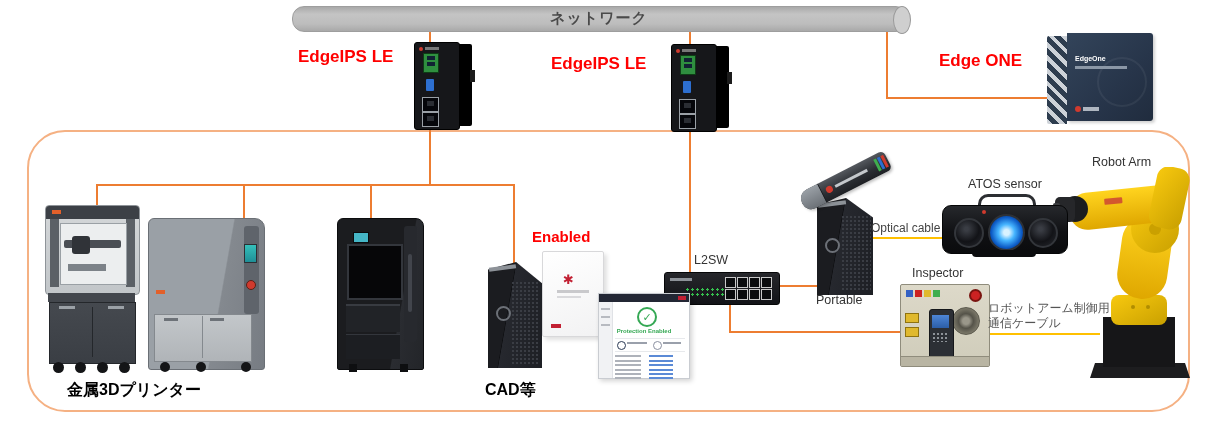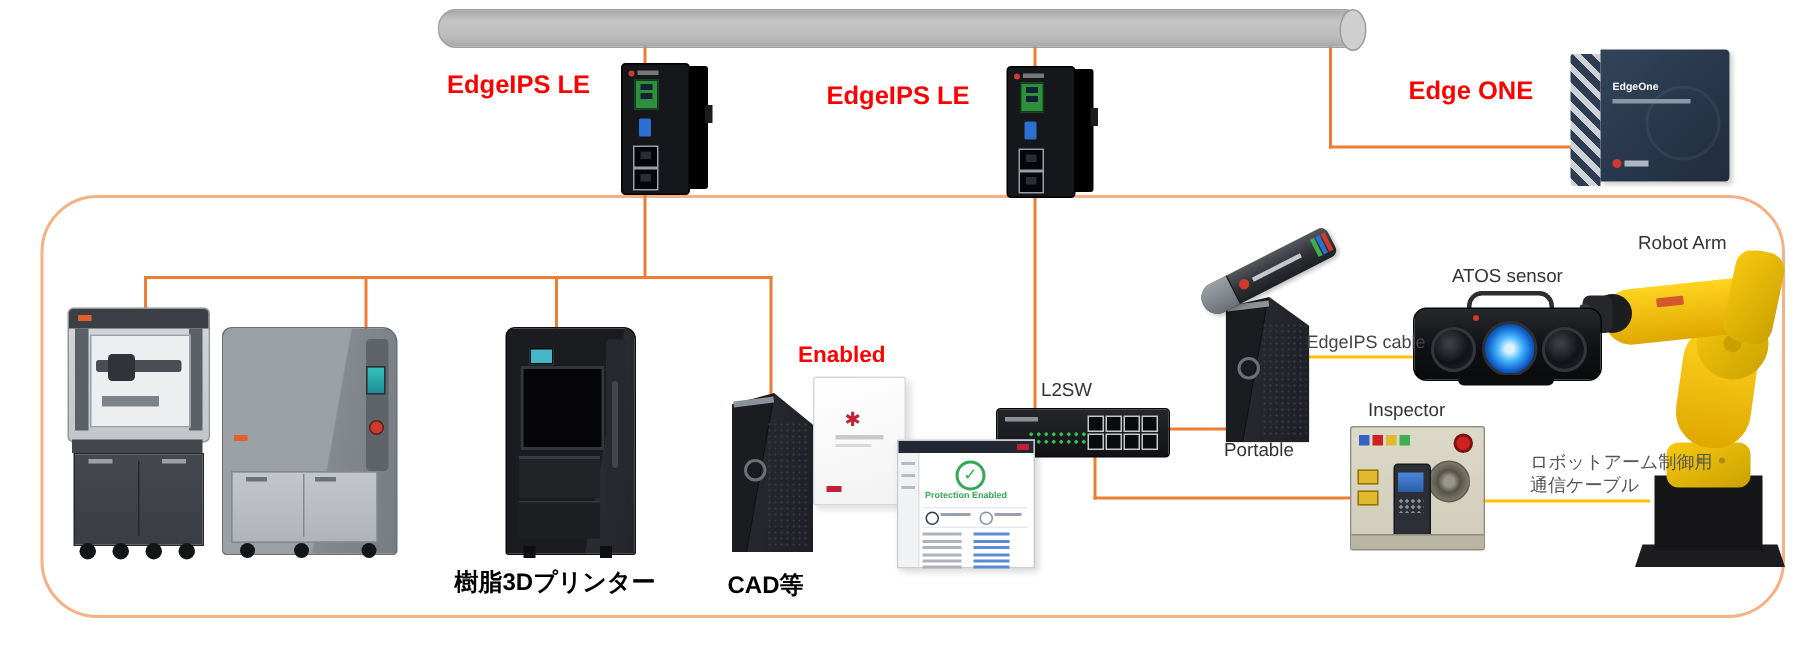--- a/index.html
+++ b/index.html
@@ -212,20 +212,21 @@
   <div class="abs oline" style="left:886px;top:97px;width:163px;height:2px;"></div>
   <div class="abs oline" style="left:778px;top:285px;width:42px;height:2px;"></div>
   <div class="abs oline" style="left:729px;top:303px;width:2px;height:30px;"></div>
   <div class="abs oline" style="left:729px;top:331px;width:171px;height:2px;"></div>
 
   <div class="abs yline" style="left:864px;top:237px;width:80px;height:2px;"></div>
   <div class="abs yline" style="left:986px;top:333px;width:114px;height:2px;"></div>
 
   <div class="abs net-bar"></div>
   <div class="abs net-cap"></div>
+  <div class="abs net-label">ネットワーク</div>
 
   <div class="abs red-label" style="left:298px;top:47px;">EdgeIPS LE</div>
   <div class="abs ips" style="left:414px;top:42px;">
     <div class="side"></div>
       <div class="tab"></div>
     <div class="front">
       <div class="led"></div>
         <div class="ledtxt"></div>
       <div class="term">
           <i></i>
@@ -303,33 +304,33 @@
       <div class="scr"></div>
     <div class="btn"></div>
     <div class="low"></div>
       <div class="split"></div>
       <div class="h1"></div>
       <div class="h2"></div>
     <div class="w" style="left:12px;"></div>
       <div class="w" style="left:48px;"></div>
       <div class="w" style="right:14px;"></div>
   </div>
+  <div class="abs jp-label" style="left:67px;top:380px;">金属3Dプリンター</div>
 
   <div class="abs rp">
     <div class="body"></div>
     <div class="scrS"></div>
     <div class="win"></div>
       <div class="col"></div>
       <div class="slot"></div>
     <div class="d1"></div>
       <div class="d2"></div>
     <div class="f" style="left:12px;"></div>
       <div class="f" style="right:16px;"></div>
   </div>
-  <div class="abs jp-label" style="left:303px;top:378px;">樹脂3Dプリンター</div>
 
   <div class="abs tower" style="left:488px;top:262px;width:54px;height:106px;">
     <div class="shape"></div>
       <div class="mesh"></div>
       <div class="edge"></div>
     <div class="dell" style="top:44px;"></div>
   </div>
   <div class="abs jp-label" style="left:485px;top:380px;">CAD等</div>
 
   <div class="abs red-label" style="left:532px;top:228px;font-size:15px;">Enabled</div>
@@ -412,21 +413,21 @@
   </div>
 
   <div class="abs tower" style="left:817px;top:198px;width:56px;height:97px;">
     <div class="shape"></div>
       <div class="mesh"></div>
       <div class="edge"></div>
     <div class="dell" style="top:40px;"></div>
   </div>
   <div class="abs dev-label" style="left:816px;top:293px;">Portable</div>
 
-  <div class="abs cable-label" style="left:871px;top:221px;color:#444;">EdgeIPS cable</div>
+  <div class="abs cable-label" style="left:871px;top:221px;color:#444;">Optical cable</div>
 
   <div class="abs dev-label" style="left:968px;top:177px;">ATOS sensor</div>
   <div class="abs atos">
     <div class="handle"></div>
     <div class="body"></div>
     <div class="lens lensL"></div>
     <div class="lens lensR"></div>
     <div class="center"></div>
     <div class="red"></div>
     <div class="base"></div>
@@ -477,19 +478,19 @@
     <div class="estop"></div>
     <div class="fan"></div>
     <div class="pend"></div>
     <div class="pscr"></div>
       <div class="pbtn"></div>
     <div class="y1"></div>
       <div class="y2"></div>
     <div class="bot"></div>
   </div>
 
-  <div class="abs cable-label" style="left:988px;top:301px;margin-left:32px;">
+  <div class="abs cable-label" style="left:988px;top:301px;">
     <span>ロボットアーム制御用</span><br>
     <span>通信ケーブル</span>
   </div>
 
 
 </div>
 
 </body></html>

